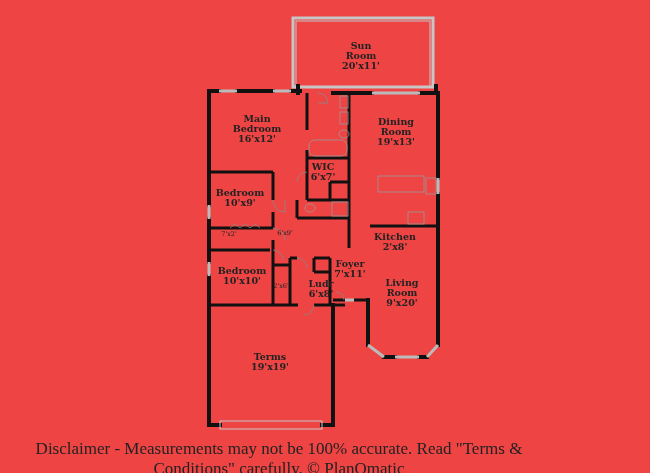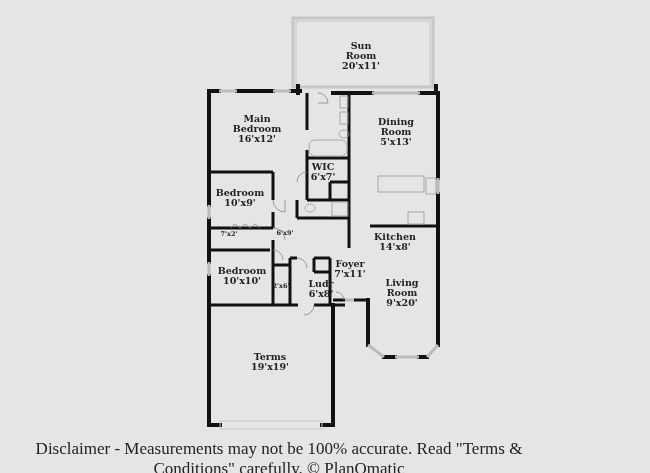--- a/index.html
+++ b/index.html
@@ -1,19 +1,19 @@
 <!DOCTYPE html>
 <html><head>
 <meta charset="utf-8">
 <style>
   html, body { margin: 0; padding: 0; background: #ffffff; }
-  #stage { position: relative; width: 650px; height: 473px; overflow: hidden; background: #e5e5e5; }
+  #stage { position: relative; width: 650px; height: 473px; overflow: hidden; background: #ef4444; }
   svg { position: absolute; left: 0; top: 0; }
   .label { position: absolute; font-family: "DejaVu Serif", "Liberation Serif", serif; font-weight: bold; color: #222; text-align: center; line-height: 1.05; font-size: 9.5px; transform: translateX(-50%); white-space: nowrap; }
-  .label.small { font-size: 6.5px; font-weight: bold; }
+  .label.small { font-size: 6.5px; font-weight: normal; }
   .label .dim { display: block; }
   #disclaimer { position: absolute; left: 0; width: 558px; top: 439px; text-align: center; font-family: "Liberation Serif", "DejaVu Serif", serif; font-size: 17px; color: #222; }
 </style>
 </head>
 <body>
 
 <div id="stage">
   <svg width="650" height="473" viewBox="0 0 650 473">
 
     <g fill="none" stroke="#c6c6c6">
@@ -134,33 +134,33 @@
     <span class="dim">20'x11'</span>
   </div>
   <div class="label" style="left:257px; top:114px;">
     <span class="dim">Main</span>
     <span class="dim">Bedroom</span>
     <span class="dim">16'x12'</span>
   </div>
   <div class="label" style="left:396px; top:117px;">
     <span class="dim">Dining</span>
     <span class="dim">Room</span>
-    <span class="dim">5'x13'</span>
+    <span class="dim">19'x13'</span>
   </div>
   <div class="label" style="left:323px; top:162px;">
     <span class="dim">WIC</span>
     <span class="dim">6'x7'</span>
   </div>
   <div class="label" style="left:240px; top:188px;">
     <span class="dim">Bedroom</span>
     <span class="dim">10'x9'</span>
   </div>
   <div class="label" style="left:395px; top:196px;margin-top:36px;">
     <span class="dim">Kitchen</span>
-    <span class="dim">14'x8'</span>
+    <span class="dim">2'x8'</span>
   </div>
   <div class="label small" style="left:229px; top:231px;">
     <span class="dim">7'x2'</span>
   </div>
   <div class="label small" style="left:285px; top:230px;">
     <span class="dim">6'x9'</span>
   </div>
   <div class="label" style="left:242px; top:266px;">
     <span class="dim">Bedroom</span>
     <span class="dim">10'x10'</span>

